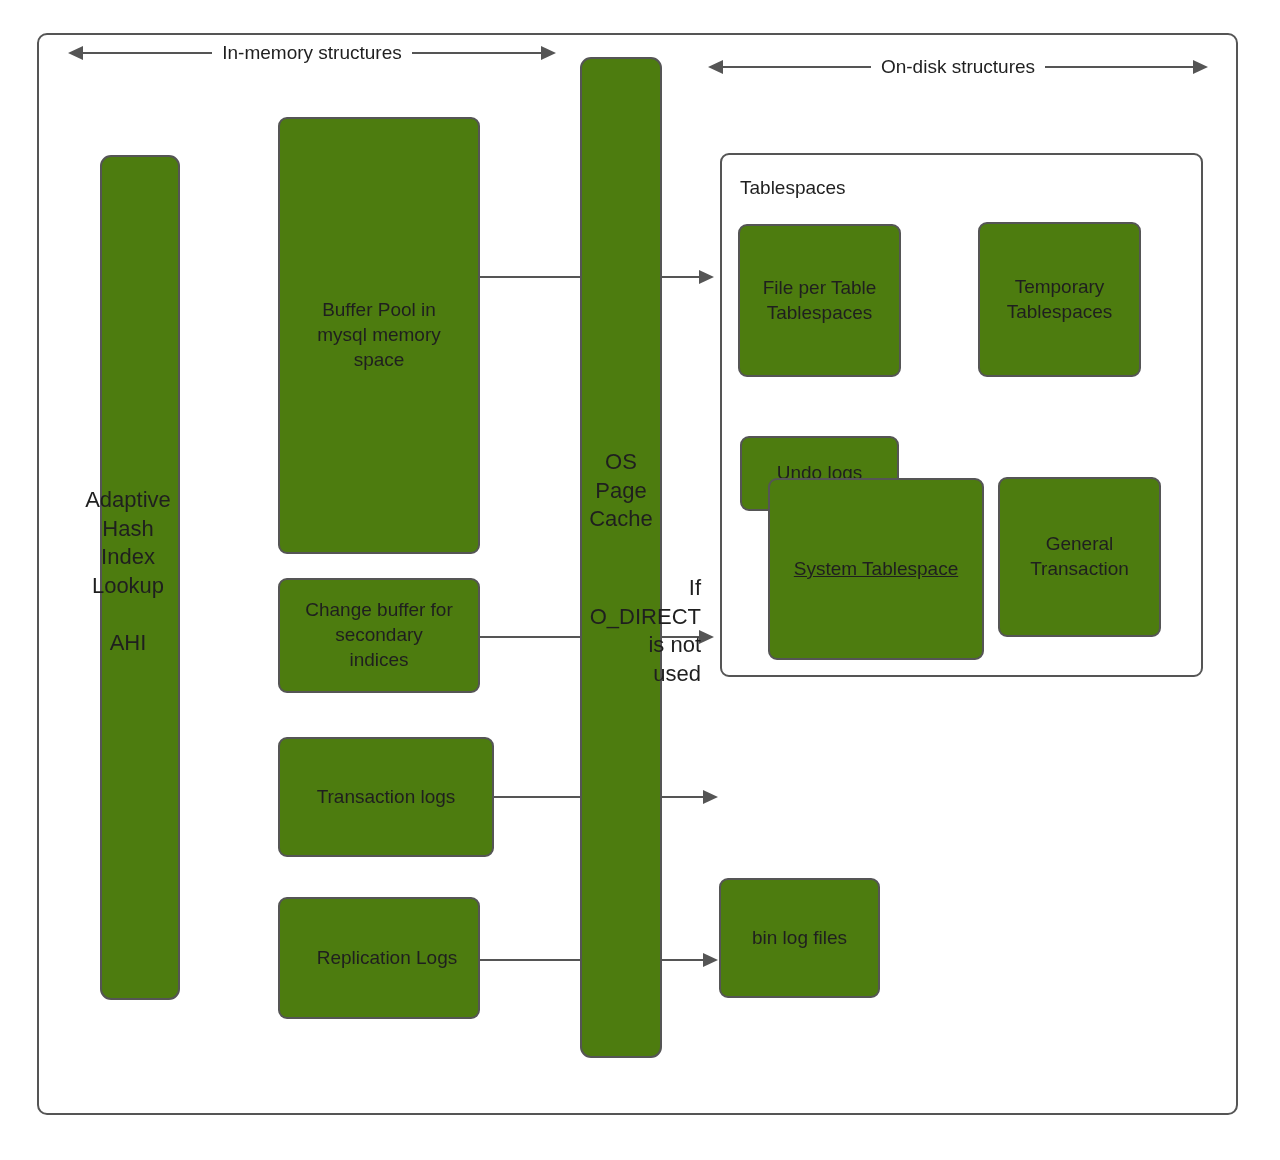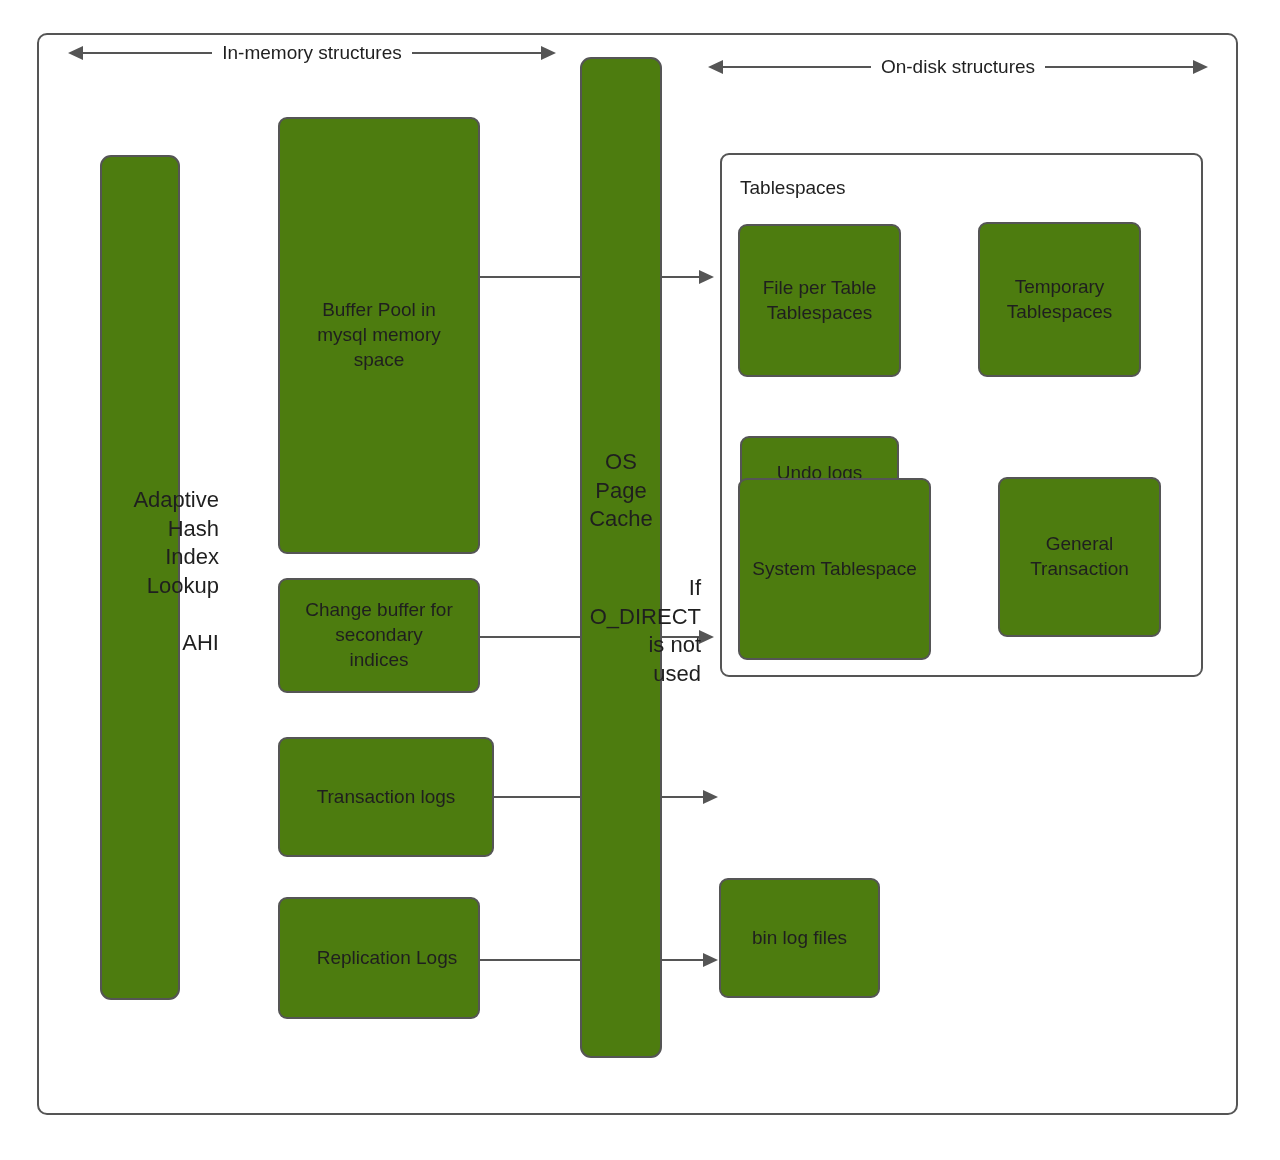--- a/index.html
+++ b/index.html
@@ -162,21 +162,21 @@
   <div class="box lay-2" style="left:580px; top:57px; width:82px; height:1001px; border-radius:11px;"></div>
   <div class="overflow-text lay-3" style="left:541px; top:448px; width:160px;">OS
 Page
 Cache</div>
   <div class="overflow-text lay-3" style="left:541px; top:574px; width:160px;text-align:right;">If
 O_DIRECT
 is not
 used</div>
 
   <div class="box lay-2" style="left:100px; top:155px; width:80px; height:845px; border-radius:11px;"></div>
-  <div class="overflow-text lay-3" style="left:59px; top:486px; width:160px;text-align:right;">Adaptive
+  <div class="overflow-text lay-3" style="left:48px; top:486px; width:160px;">Adaptive
 Hash
 Index
 Lookup
 
 AHI</div>
 
   <div class="box lay-2" style="left:278px; top:117px; width:202px; height:437px;">Buffer Pool in
 mysql memory
 space</div>
 
@@ -193,21 +193,21 @@
   </div>
 
   <div class="box lay-3" style="left:738px; top:224px; width:163px; height:153px;">File per Table
 Tablespaces</div>
 
   <div class="box lay-3" style="left:978px; top:222px; width:163px; height:155px;">Temporary
 Tablespaces</div>
 
   <div class="box lay-3" style="left:740px; top:398px; width:159px; height:75px;margin-top:38px;">Undo logs</div>
 
-  <div class="box lay-3" style="left:738px; top:478px; width:193px; height:182px;">System Tablespace</div>
+  <div class="box lay-3" style="left:768px; top:478px; width:216px; height:182px;text-decoration:underline;">System Tablespace</div>
 
   <div class="box lay-3" style="left:998px; top:477px; width:163px; height:160px;">General
 Transaction</div>
 
 
   <div class="box lay-3" style="left:719px; top:878px; width:161px; height:120px;">bin log files</div>
 
 </div>
 
 </body></html>

